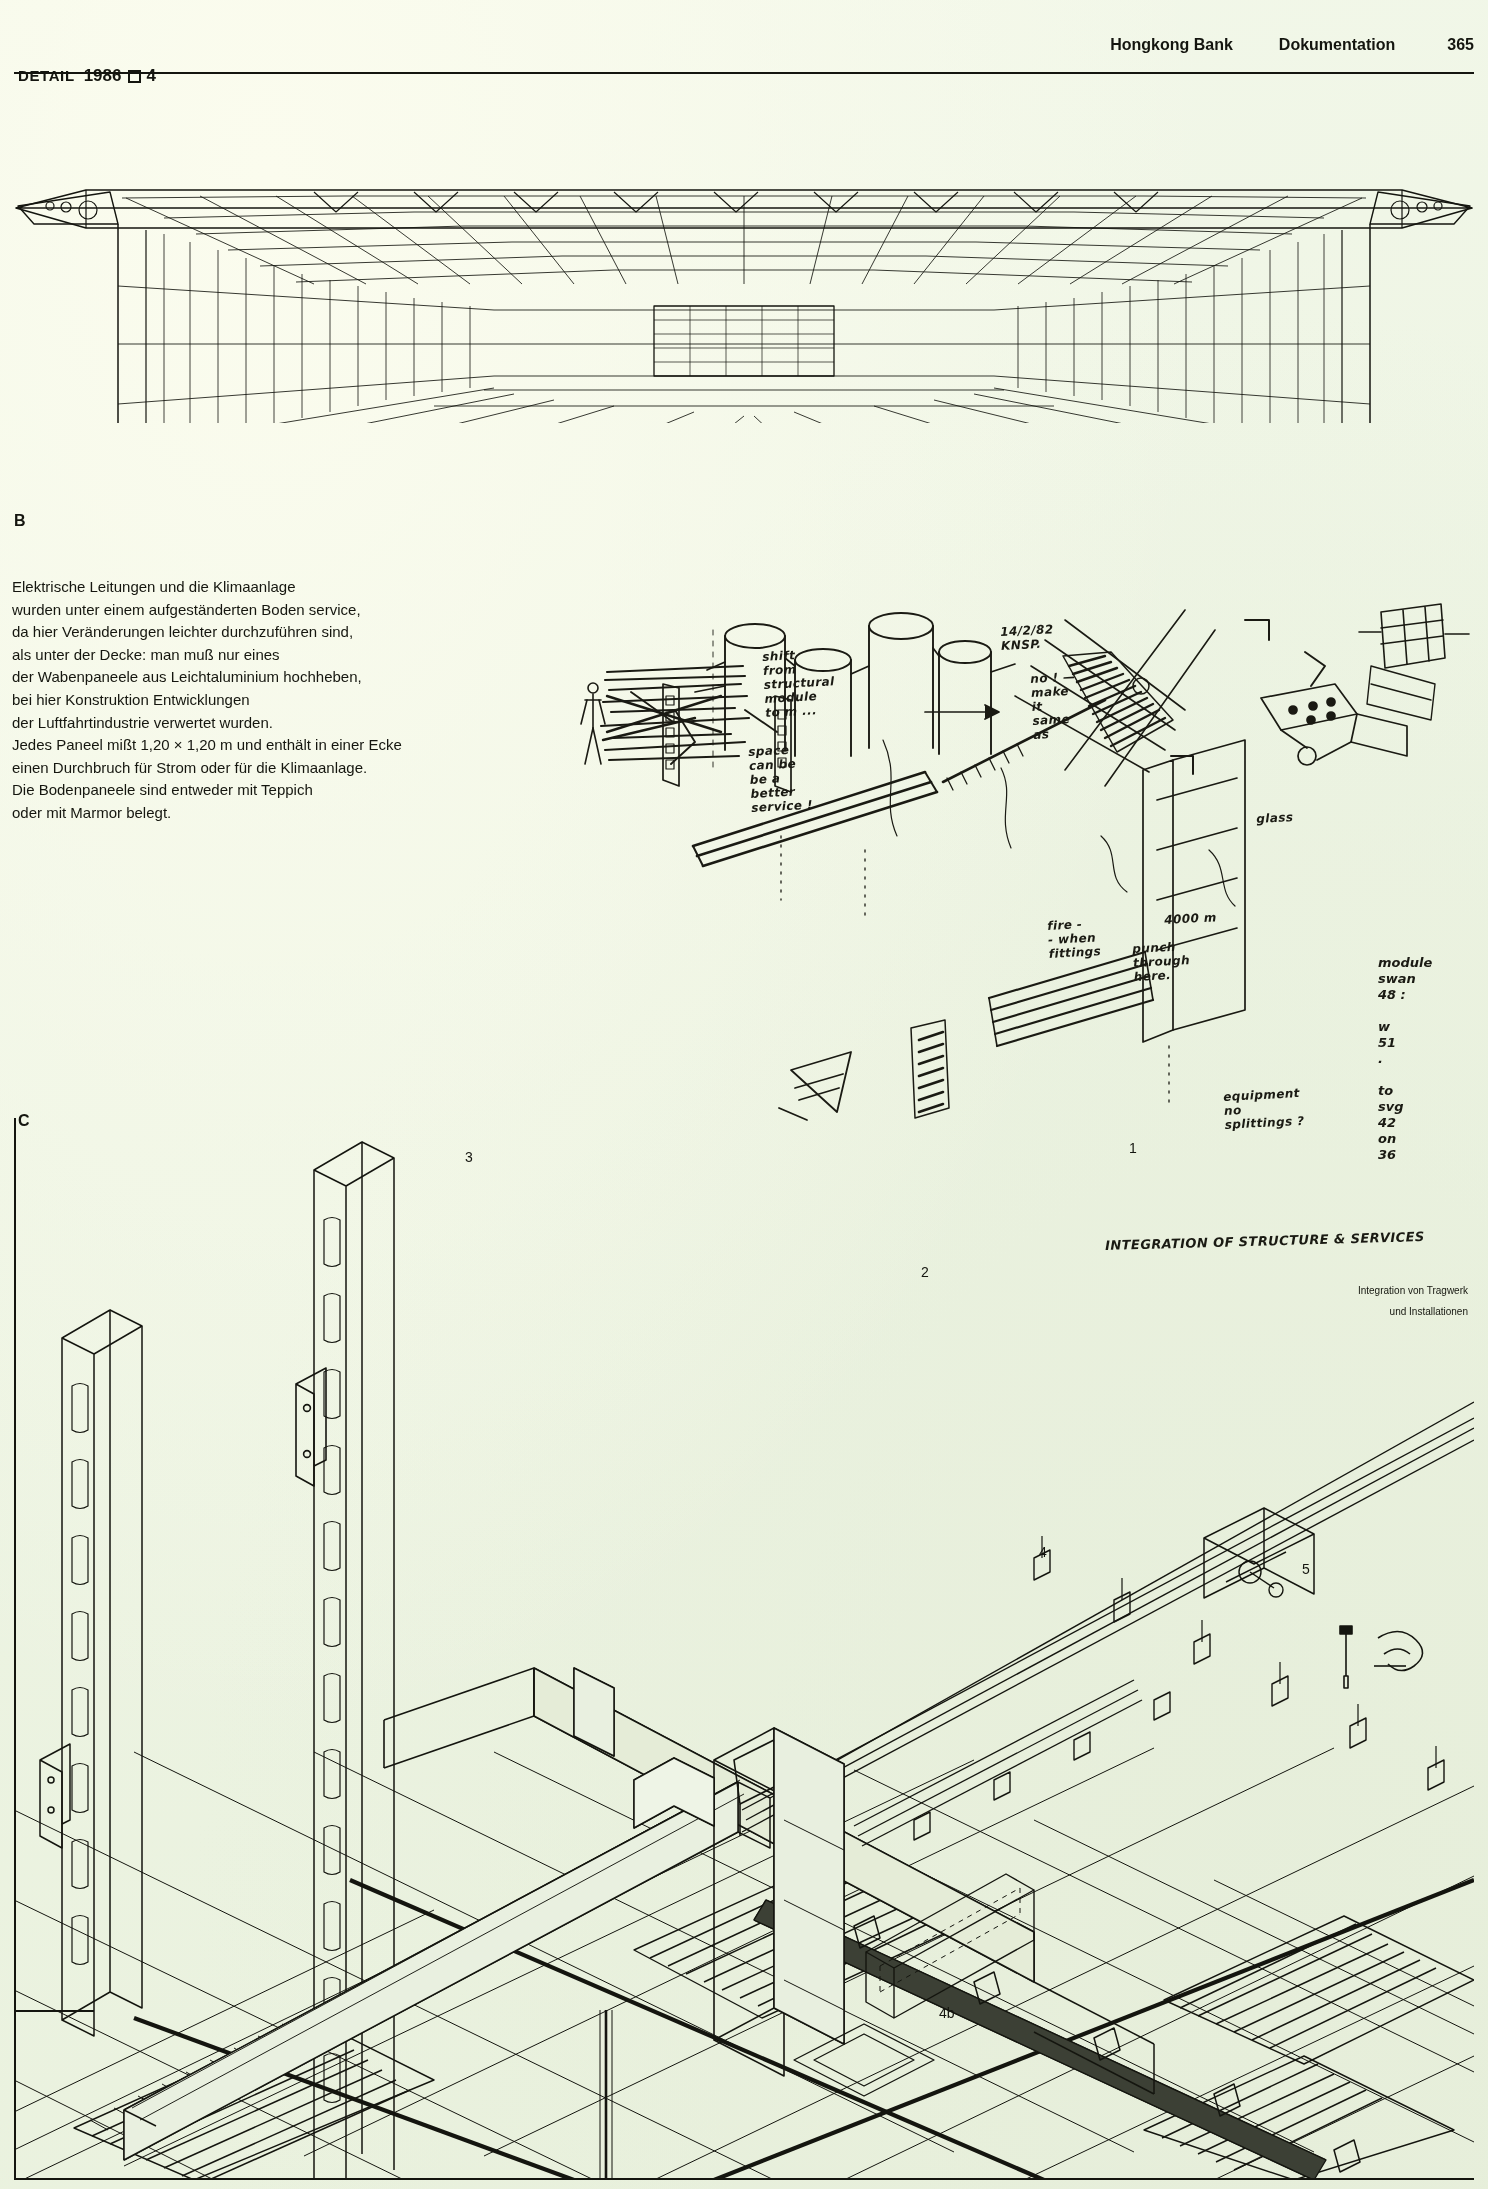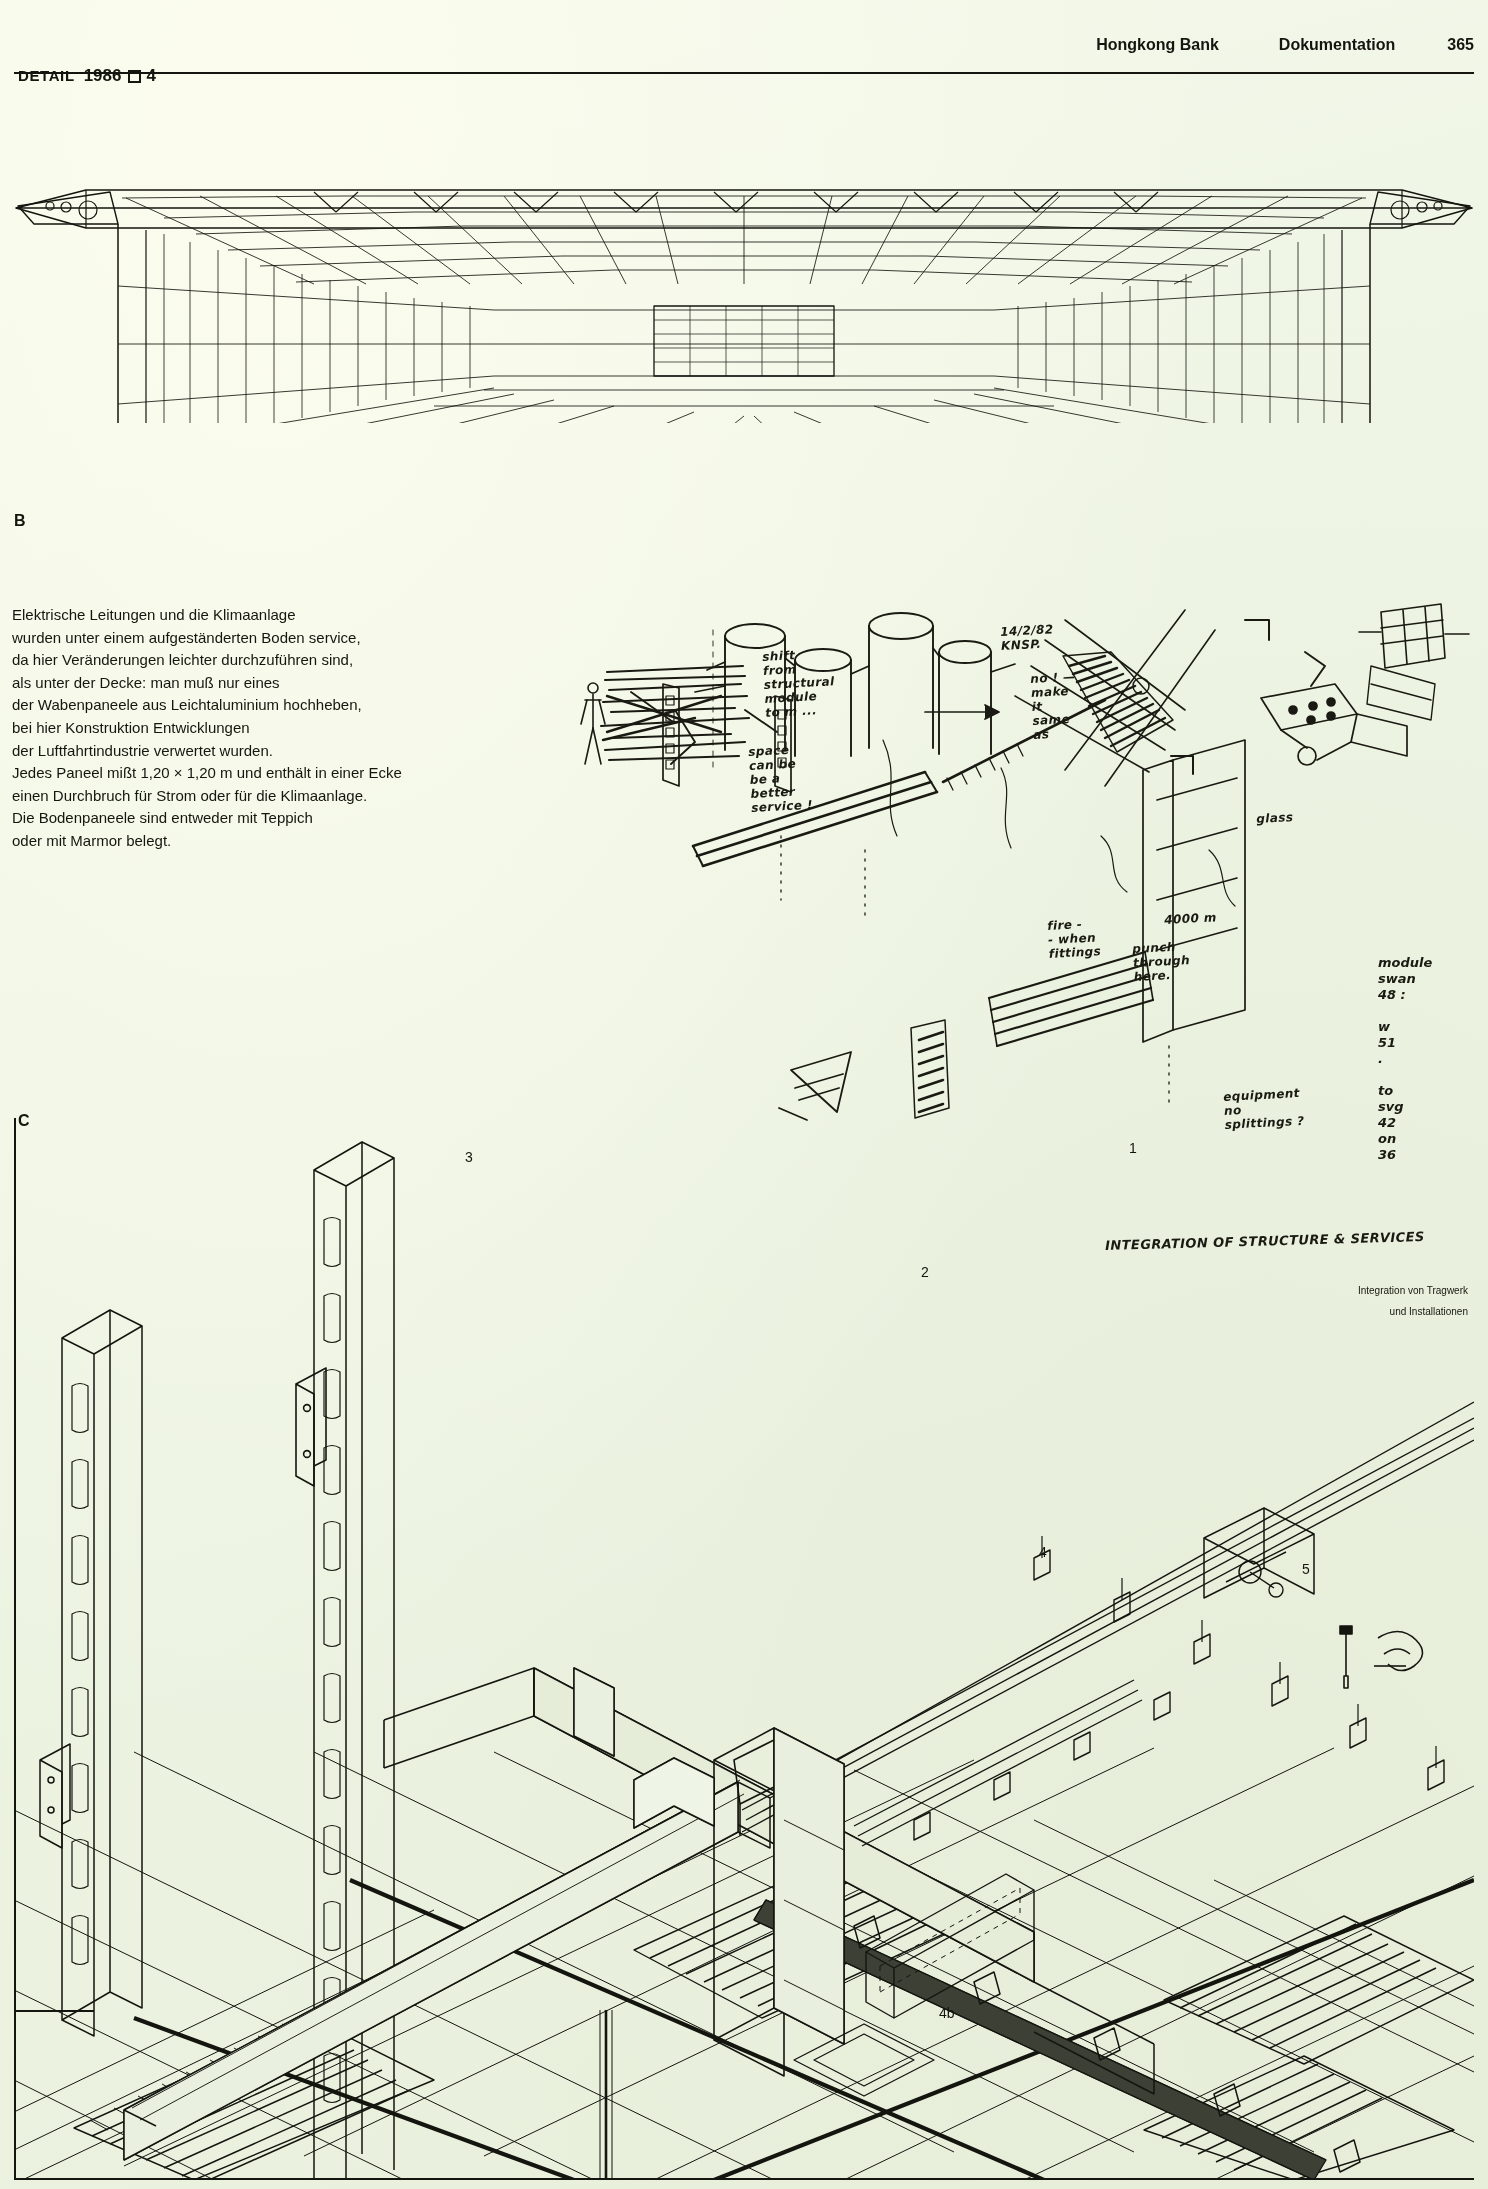--- a/index.html
+++ b/index.html
@@ -34,40 +34,40 @@
   .runhead .rh-left .sq{
     display:inline-block;width:9px;height:9px;border:2px solid #14150f;
     margin:0 5px 1px 7px;vertical-align:middle;
   }
   .runhead .rh-left .iss{font-size:17px;}
   .rh-right{
     position:absolute;right:0;top:0;
     font-weight:bold;font-size:16px;white-space:nowrap;
   }
   .rh-right span{display:inline-block;}
-  .rh-right .rh-bank{margin-right:60px;}
+  .rh-right .rh-bank{margin-right:46px;}
   .rh-right .rh-doc{margin-right:52px;}
   .rule{
     position:absolute;left:14px;right:14px;top:72px;height:2px;background:#14150f;
   }
 
   
   .figB{
     position:absolute;left:14px;top:168px;width:1460px;height:255px;
   }
   .figB svg{display:block;width:100%;height:100%;}
   .lbl{
     position:absolute;font-weight:bold;font-size:16px;color:#14150f;
   }
   .lbl-B{left:14px;top:512px;}
   .lbl-C{left:18px;top:1112px;}
 
   
   .body-text{
-    position:absolute;left:12px;top:604px;width:520px;
+    position:absolute;left:12px;top:576px;width:520px;
     font-size:15px;line-height:22.6px;color:#15160f;
   }
   .body-text div{white-space:nowrap;}
 
   
   .sketch{
     position:absolute;left:545px;top:600px;width:930px;height:660px;
   }
   .sketch svg{display:block;width:100%;height:100%;}
 

